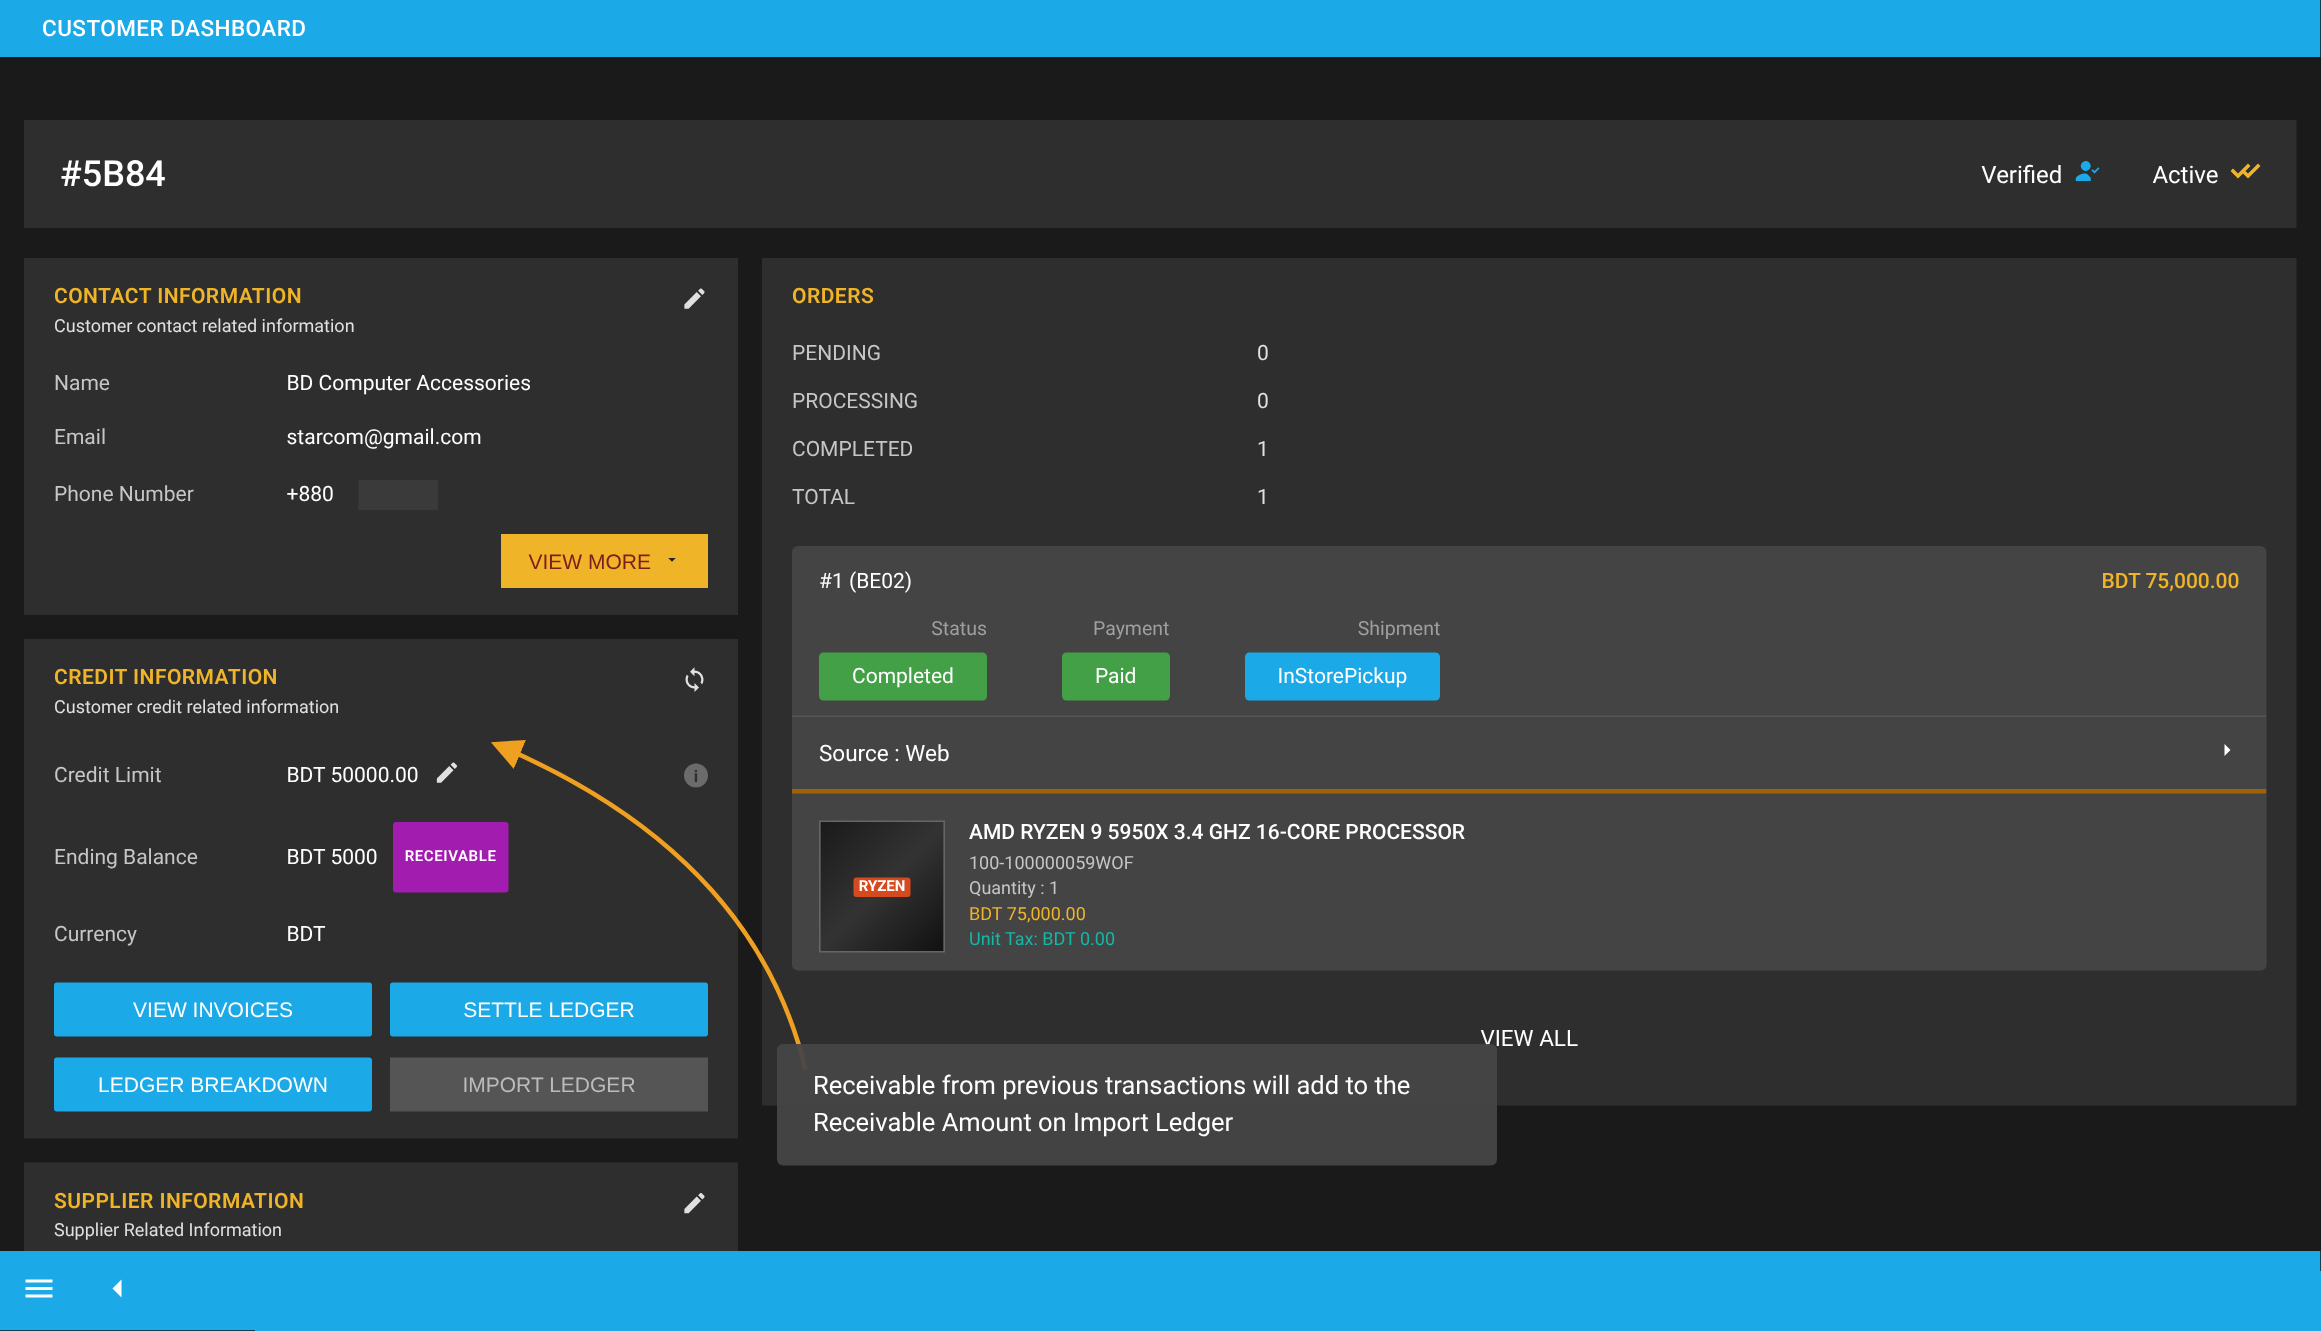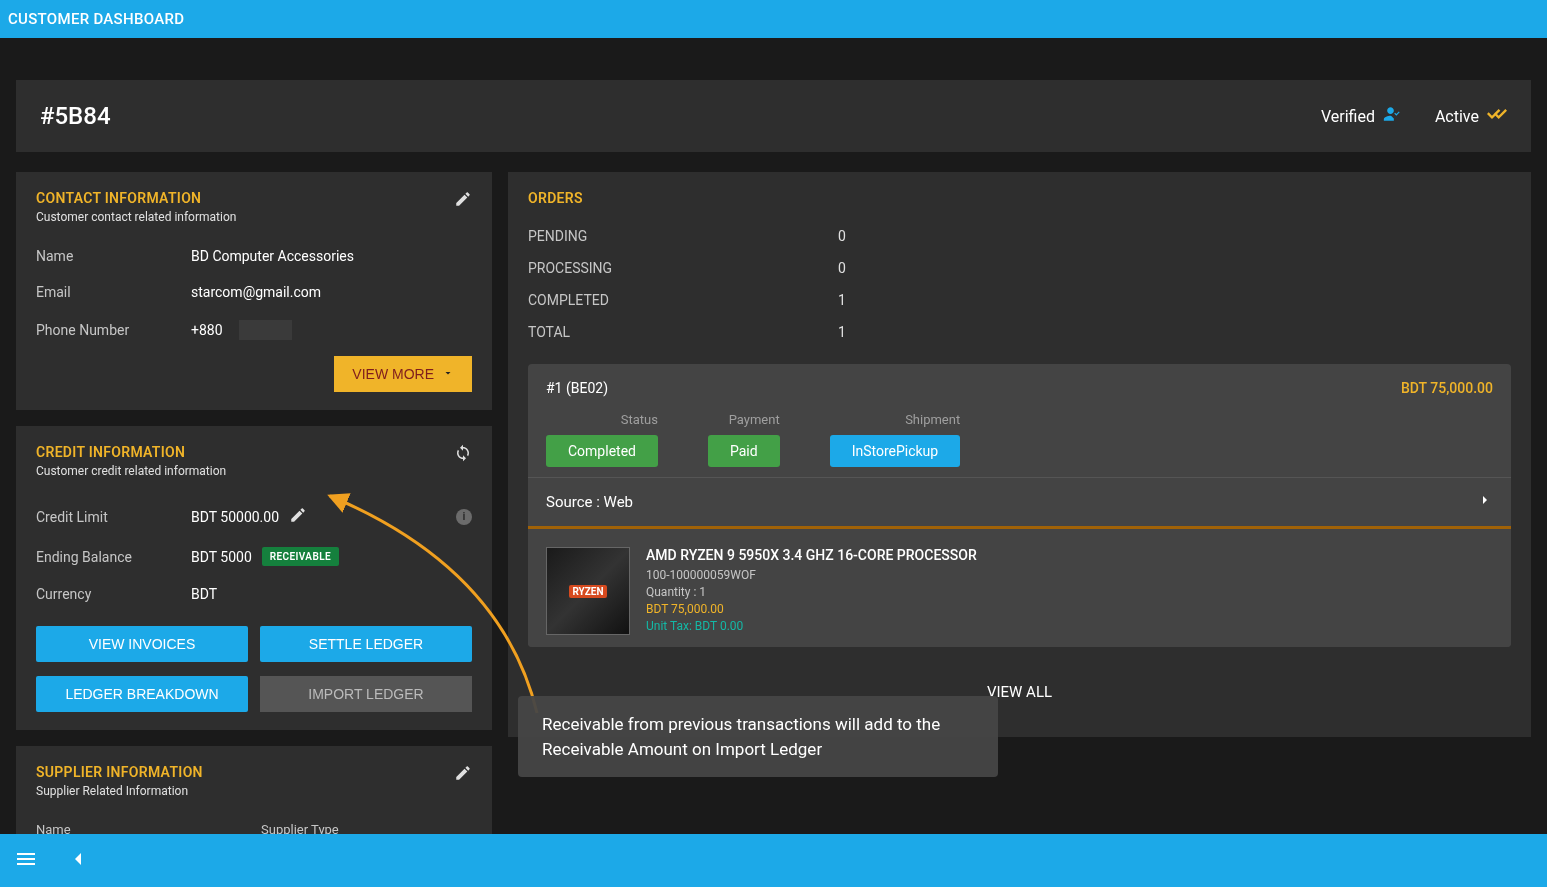--- a/index.html
+++ b/index.html
@@ -8,21 +8,21 @@
     background: #1a1a1a;
     color: #e0e0e0;
     width: 1547px;
     height: 887px;
     overflow: hidden;
     position: relative;
   }
   .top-bar {
     background: #1ca9e8;
     color: #fff;
-    padding: 10px 8px;
+    padding: 10px 28px;
     font-size: 15px;
     font-weight: 500;
     letter-spacing: 0.3px;
   }
   .scroll-area {
     position: absolute;
     top: 40px;
     bottom: 53px;
     left: 0;
     right: 0;
@@ -119,25 +119,25 @@
     gap: 8px;
   }
   .btn-yellow { background: #f0b429; color: #7f1d1d; }
   .btn-blue { background: #1ca9e8; color: #fff; border-radius: 2px; }
   .btn-disabled { background: #555; color: #bbb; cursor: not-allowed; }
   .credit-header { display:flex; justify-content: space-between; align-items: flex-start; }
   .refresh-icon svg { width:22px; height:22px; fill:#e0e0e0; }
   .edit-inline svg { width:18px; height:18px; fill:#e0e0e0; }
   .info-icon { display:inline-flex; align-items:center; justify-content:center; width:16px; height:16px; border-radius:50%; background:#6b6b6b; color:#2e2e2e; font-size:11px; font-weight:bold; margin-left:auto; }
   .receivable-badge {
-    background: #15803d;
+    background: #a21caf;
     color: #fff;
     font-size: 10px;
     font-weight: 600;
-    padding: 4px 8px;
+    padding: 18px 8px;
     border-radius: 2px;
     letter-spacing: 0.4px;
   }
   .btn-row { display: flex; gap: 12px; margin-top: 14px; }
   .btn-row .btn { flex: 1; justify-content: center; }
   .orders-card { background: #2e2e2e; padding: 18px 20px 26px 20px; }
   .orders-title {
     color: #f0b429;
     font-size: 14px;
     font-weight: 600;

